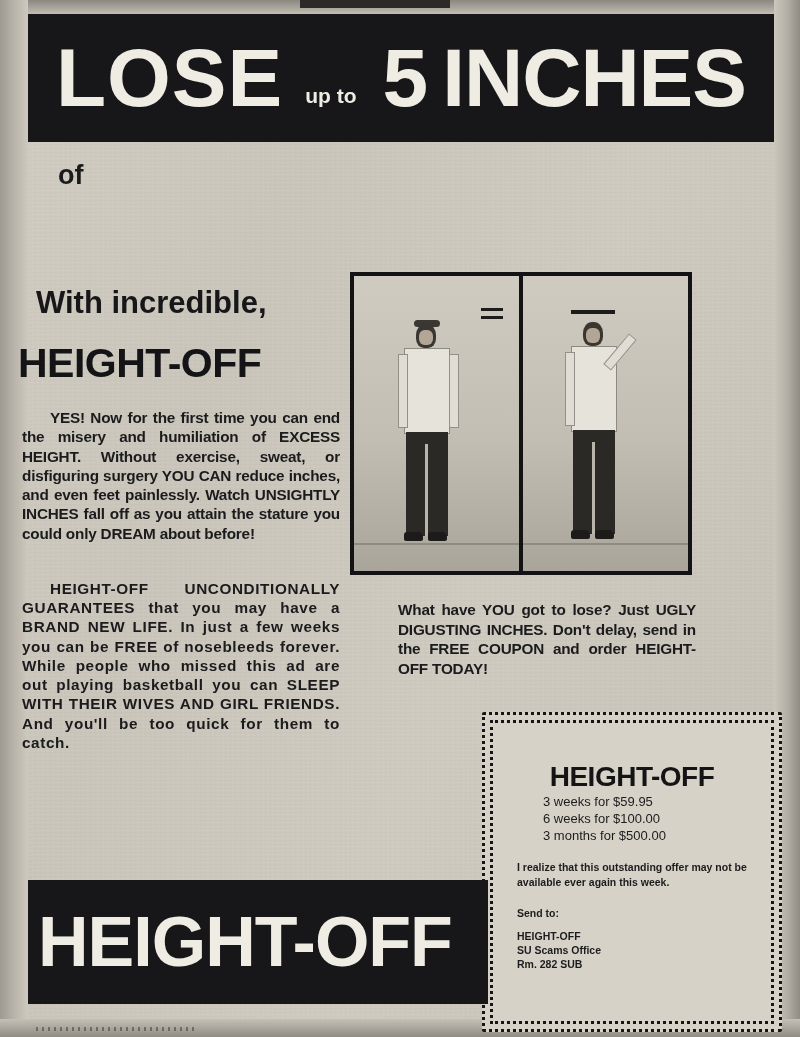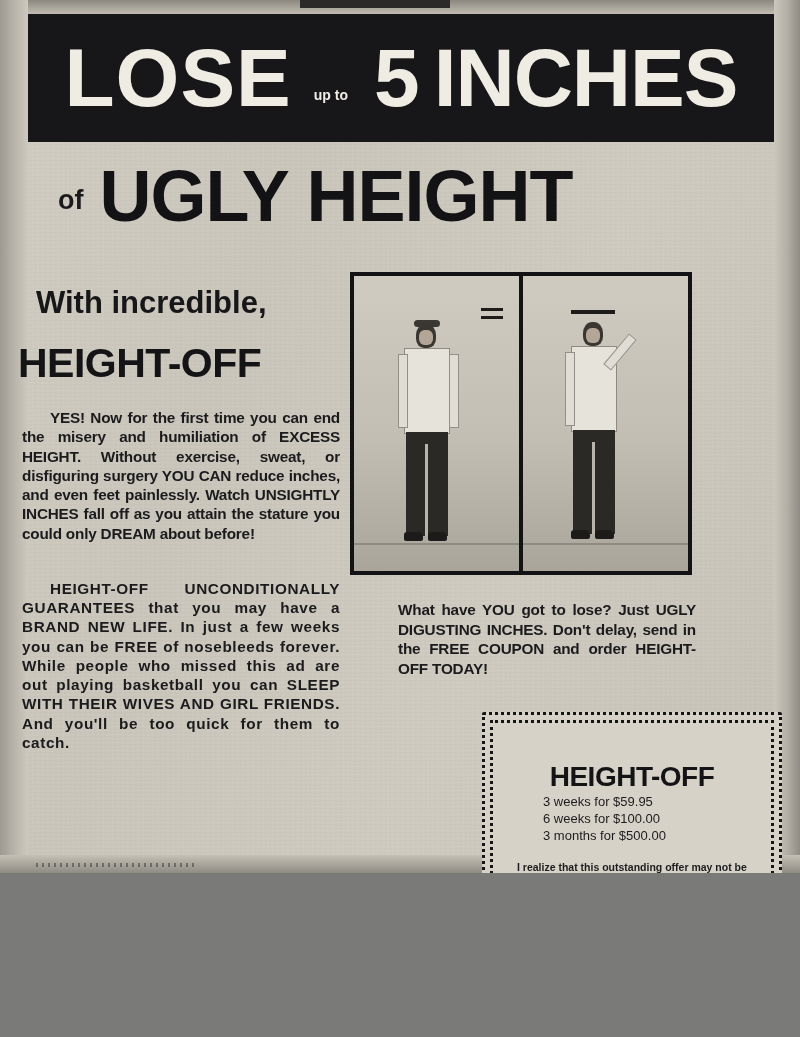--- a/index.html
+++ b/index.html
@@ -6,21 +6,21 @@
     margin: 0;
     padding: 0;
     background: #7a7a78;
   }
   body {
     font-family: "Liberation Sans", sans-serif;
   }
   #page {
     position: relative;
     width: 800px;
-    height: 873px;
+    height: 1037px;
     overflow: hidden;
     background: #d946ef;
   }
   
   .paper {
     position: absolute;
     left: 0; top: 0;
     width: 800px; height: 1037px;
     background:
       repeating-linear-gradient(0deg, rgba(0,0,0,0.03) 0px, rgba(0,0,0,0.0) 2px, rgba(0,0,0,0.02) 4px),
@@ -67,21 +67,21 @@
   .banner-lose {
     color: #efece3;
     font-size: 82px;
     font-weight: bold;
     letter-spacing: 1px;
     line-height: 1;
     font-family: "Liberation Sans", sans-serif;
   }
   .banner-upto {
     color: #efece3;
-    font-size: 14px;
+    font-size: 21px;
     font-weight: bold;
     margin: 34px 20px 0 22px;
     line-height: 1;
   }
   .banner-5 {
     color: #efece3;
     font-size: 82px;
     font-weight: bold;
     line-height: 1;
     margin-left: 6px;
@@ -375,21 +375,20 @@
     <div class="banner-top-inner">
       <span class="banner-lose">LOSE</span>
       <span class="banner-upto">up to</span>
       <span class="banner-5">5</span>
       <span class="banner-inches">INCHES</span>
     </div>
   </div>
 
   <div class="ugly-row">
     <span class="of-word">of</span>
-    <span class="ugly-height">UGLY HEIGHT</span>
   </div>
 
   <div class="with-incredible">With incredible,</div>
   <div class="height-off-sub">HEIGHT-OFF</div>
 
   <div class="body-col">
     <p>YES! Now for the first time you can end the misery and humiliation of EXCESS HEIGHT. Without exercise, sweat, or disfiguring surgery YOU CAN reduce inches, and even feet painlessly. Watch UNSIGHTLY INCHES fall off as you attain the stature you could only DREAM about before!</p>
     <p class="sp">HEIGHT-OFF UNCONDITIONALLY GUARANTEES that you may have a BRAND NEW LIFE. In just a few weeks you can be FREE of nosebleeds forever. While people who missed this ad are out playing basketball you can SLEEP WITH THEIR WIVES AND GIRL FRIENDS. And you'll be too quick for them to catch.</p>
   </div>
 

